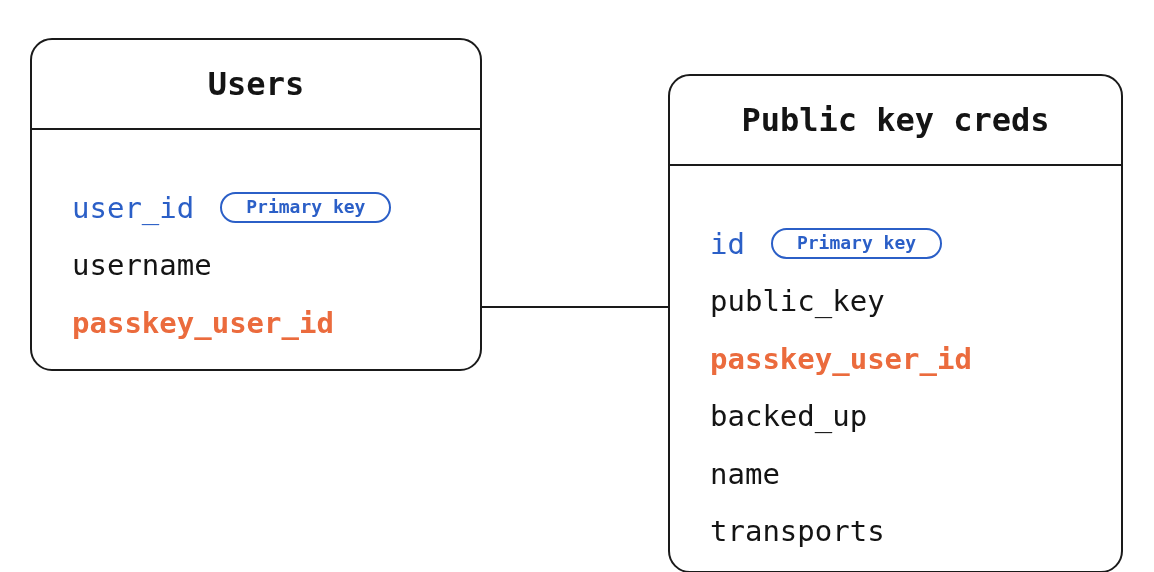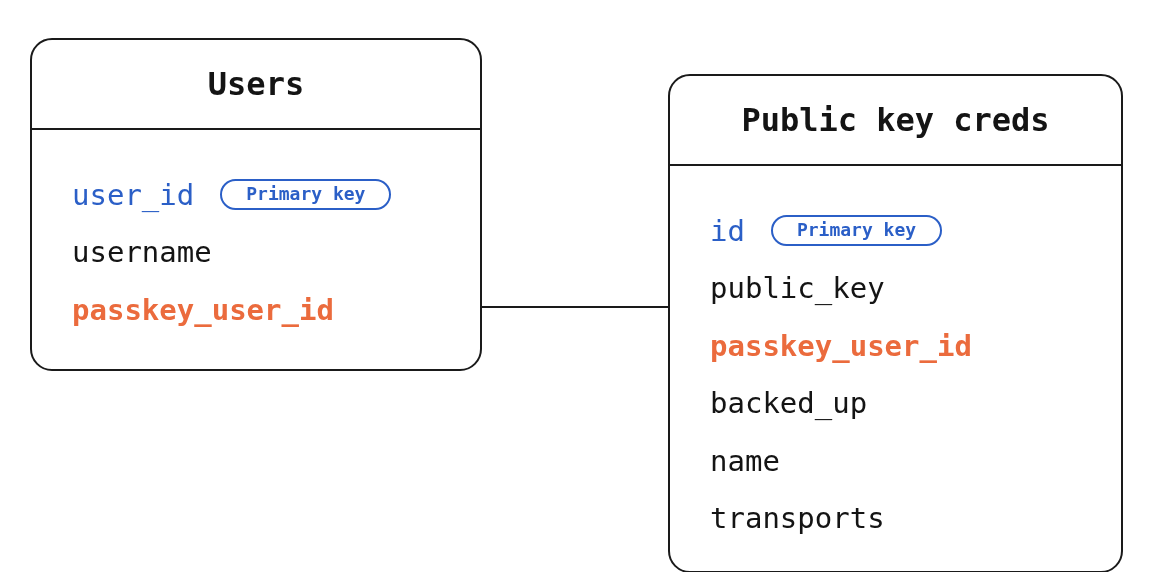--- a/index.html
+++ b/index.html
@@ -31,21 +31,21 @@
     border-bottom:2px solid var(--line);
     display:flex;align-items:center;justify-content:center;
   }
   .table-title{
     margin:0;
     font-size:32px;
     font-weight:bold;
     color:var(--text);
     white-space:nowrap;
   }
-  .table-body{padding:36px 0 0 40px;text-align:center;}
+  .table-body{padding:49px 0 0 40px;text-align:center;}
   .field-row{
     height:57.5px;
     display:flex;align-items:center;
     gap:26px;
   }
   .field-name{font-size:29px;white-space:nowrap;}
   .c-blue{color:var(--primary-key-blue);}
   .c-orange{color:var(--foreign-key-orange);font-weight:bold;}
   .c-black{color:var(--text);}
   .pk-badge{

